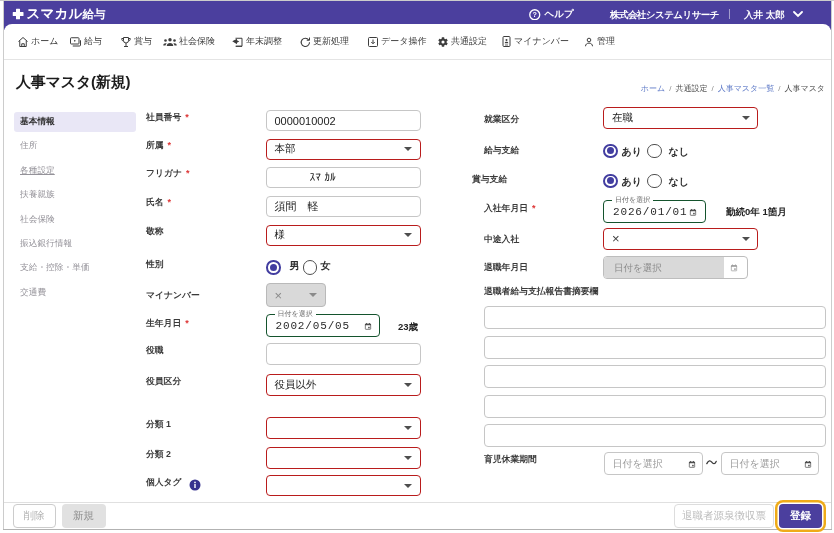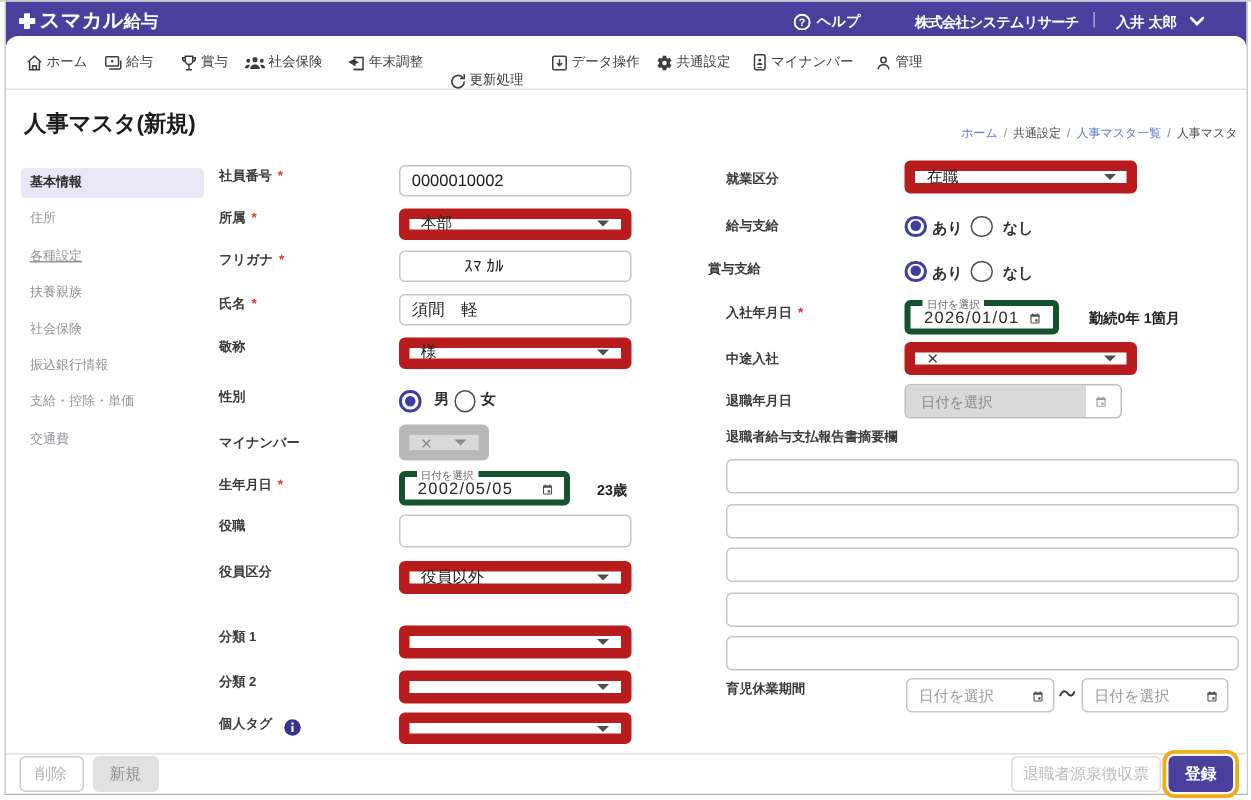--- a/index.html
+++ b/index.html
@@ -40,35 +40,35 @@
 
 .snav { left:14px; width:122px; height:20px; font-size:8.7px; color:#949299;
   display:flex; align-items:center; padding-left:6px; border-radius:3px; }
 .snav.on { background:#e9e7f6; color:#2c2c2c; font-weight:bold; }
 
 .lbl { font-size:8.8px; font-weight:bold; color:#3a3a3a; white-space:nowrap; line-height:11px; }
 .req { color:#d33; margin-left:4px; font-size:9px; }
 
 .inp { border:1px solid #c6c6c6; border-radius:4px; background:#fff; font-size:11px;
   color:#222; display:flex; align-items:center; padding:0 8px; }
-.sel { border:7px solid #b91c1c; border-radius:4px; background:#fff; font-size:10.5px;
+.sel { border:1px solid #b91c1c; border-radius:4px; background:#fff; font-size:10.5px;
   color:#222; display:flex; align-items:center; padding:0 8px; }
 .caret { position:absolute; right:7.5px; top:50%; margin-top:-2px; width:0; height:0;
   border-left:4px solid transparent; border-right:4px solid transparent; border-top:4.5px solid #4e4e4e; }
 .dis { background:#d9d9d9; border-color:#b9b9b9; color:#8a8a8a; }
 .dis .caret { border-top-color:#8a8a8a; }
 
 .radio { width:14.5px; height:14.5px; border-radius:50%; border:1.9px solid #4f4f4f; background:#fff; flex:none; }
 .radio.sel2 { border-width:2.1px; }
 .radio.sel2 { border-color:#423da0 !important; }
 .radio.sel2:after { content:""; position:absolute; left:1.65px; top:1.65px; width:7px; height:7px;
   border-radius:50%; background:#423da0; }
 .rlabel { font-size:10px; font-weight:bold; color:#2e2e2e; }
 
-.dfs { border:4px solid #14532d; border-radius:4px; background:#fff; }
+.dfs { border:1px solid #14532d; border-radius:4px; background:#fff;font-family:Liberation Mono, monospace; }
 .dfs .lg { position:absolute; top:-5px; left:8px; background:#fff; padding:0 3px;
   font-size:7px; color:#666; line-height:9px; }
 .dfs .dval { position:absolute; left:9px; top:50%; transform:translateY(-50%);
   font-size:11px; color:#2a2a2a; font-weight:400; letter-spacing:0.85px; }
 .calic { position:absolute; top:50%; transform:translateY(-44%); }
 
 #footer { left:4px; top:502px; width:827px; height:27px; border-top:1px solid #e0e0e0; background:#fff; }
 .btn { position:absolute; top:504px; height:24px; border-radius:4px; font-size:10.5px;
   display:flex; align-items:center; justify-content:center; }
 </style>
@@ -140,21 +140,21 @@
   <span>社会保険</span>
   </div>
 <div class="abs nitem" style="left:231px;top:24px;height:35px;">
   <svg width="13" height="12" viewBox="0 0 24 24" fill="none" stroke="#3d3d3d" stroke-width="2">
       <path d="M8 4.5h13v16H8.5"></path>
       <path d="M1.5 10.5L11 5.5v3.2l4.5 2.3-4.5 2.3v3.2z" fill="#3d3d3d" stroke="none"></path>
       <path d="M8.5 20.5H21" stroke-width="2"></path>
     </svg>
   <span>年末調整</span>
   </div>
-<div class="abs nitem" style="left:299px;top:24px;height:35px;margin-top:12px;">
+<div class="abs nitem" style="left:299px;top:24px;height:35px;">
   <svg width="12" height="12" viewBox="0 0 24 24" fill="none" stroke="#3d3d3d" stroke-width="2.2">
       <path d="M19.5 8A8.3 8.3 0 1 0 21 12.5"></path>
       <path d="M21 3v5.5h-5.5" stroke-width="2" fill="none"></path>
     </svg>
   <span>更新処理</span>
   </div>
 <div class="abs nitem" style="left:367px;top:24px;height:35px;">
   <svg width="12" height="12" viewBox="0 0 24 24" fill="none" stroke="#3d3d3d" stroke-width="2">
       <rect x="3" y="3" width="18" height="18" rx="2"></rect>
       <path d="M12 7v8M8.5 12L12 15.5 15.5 12"></path>

